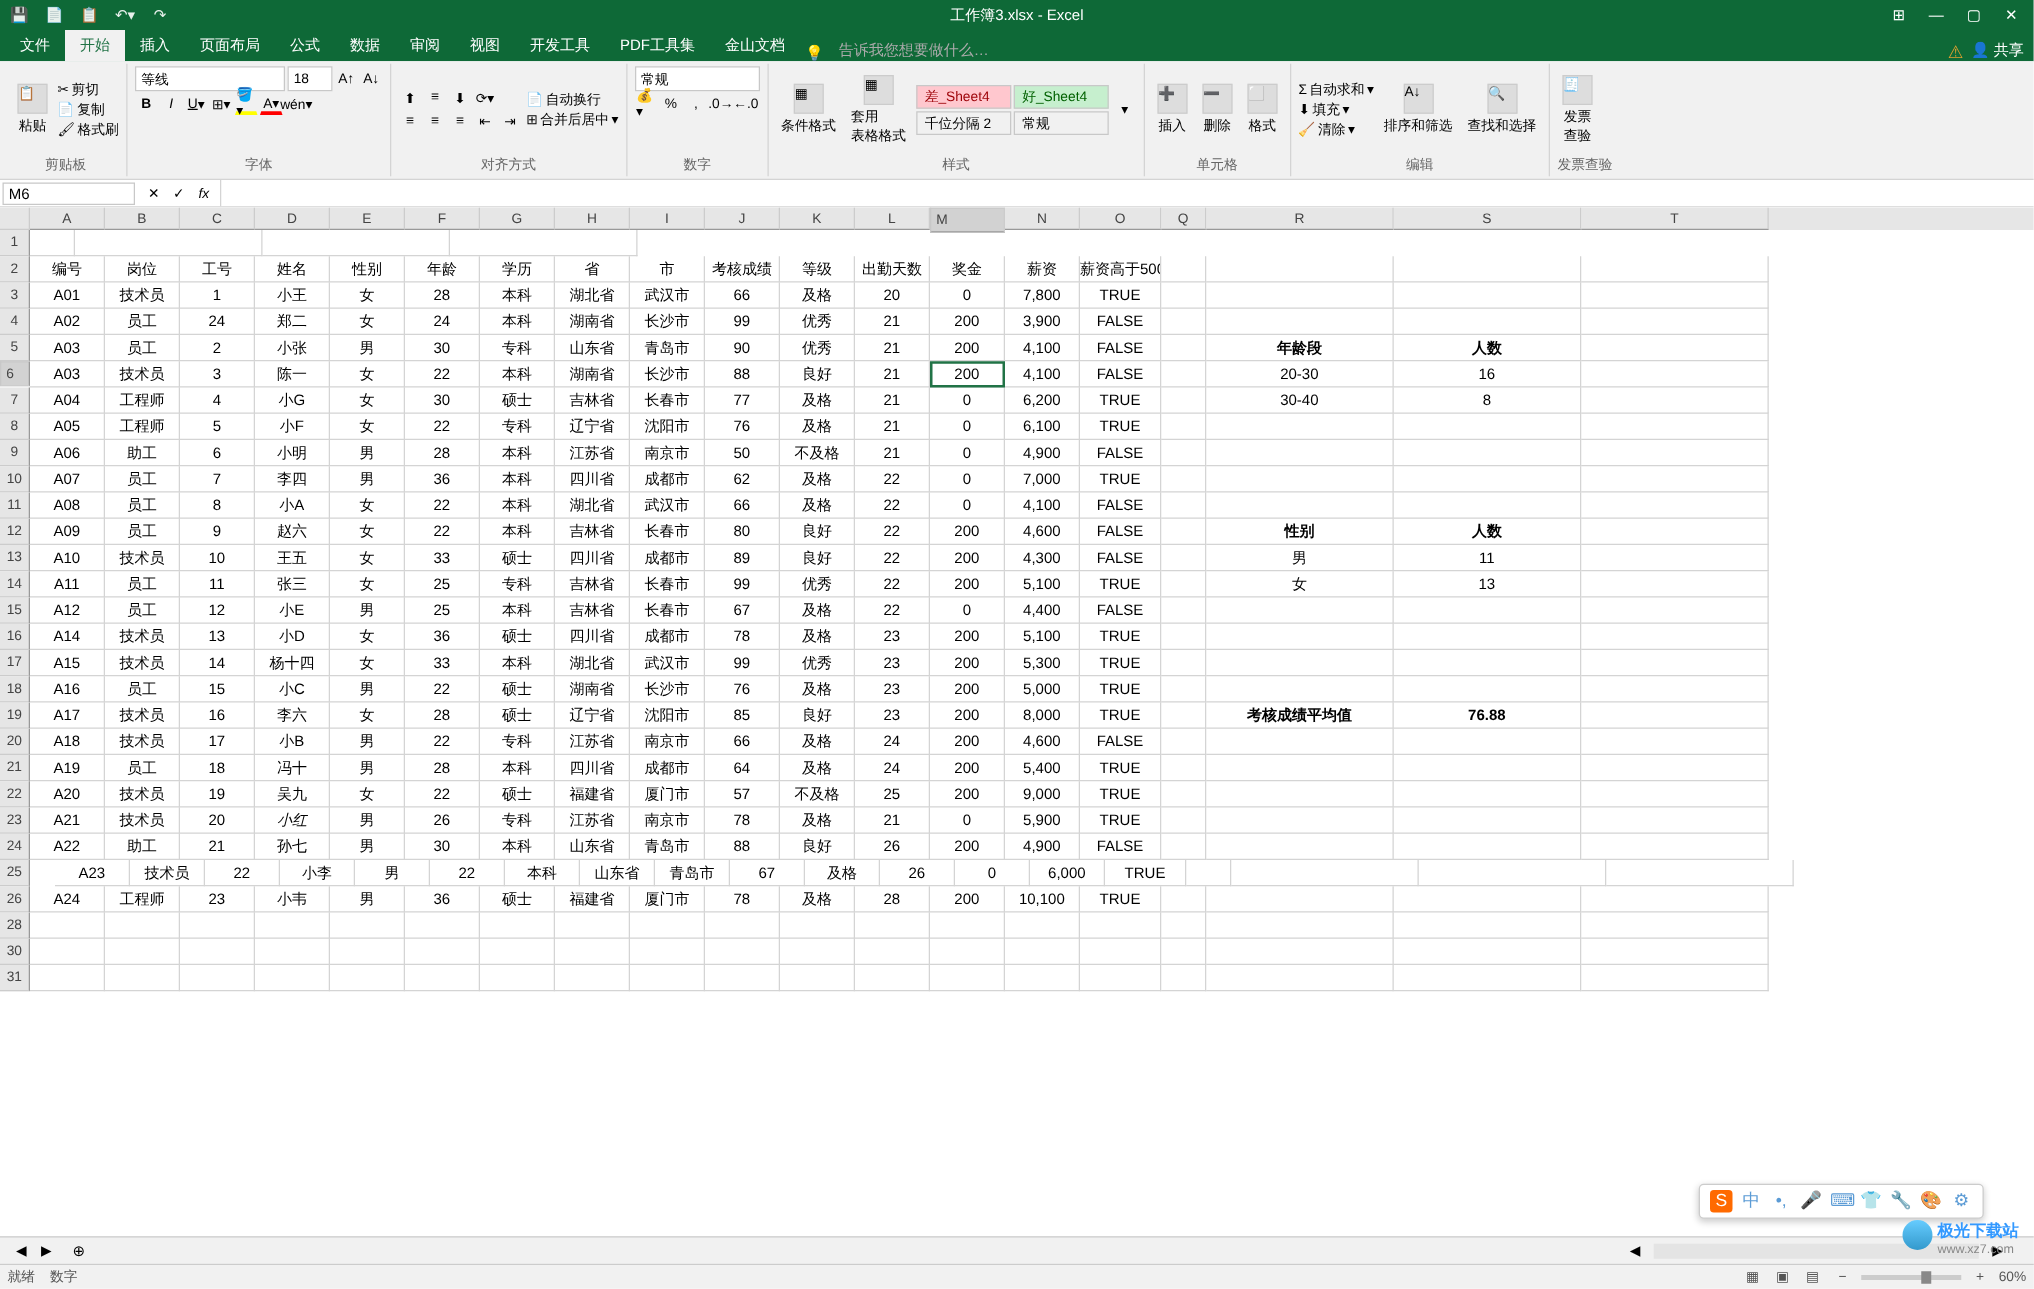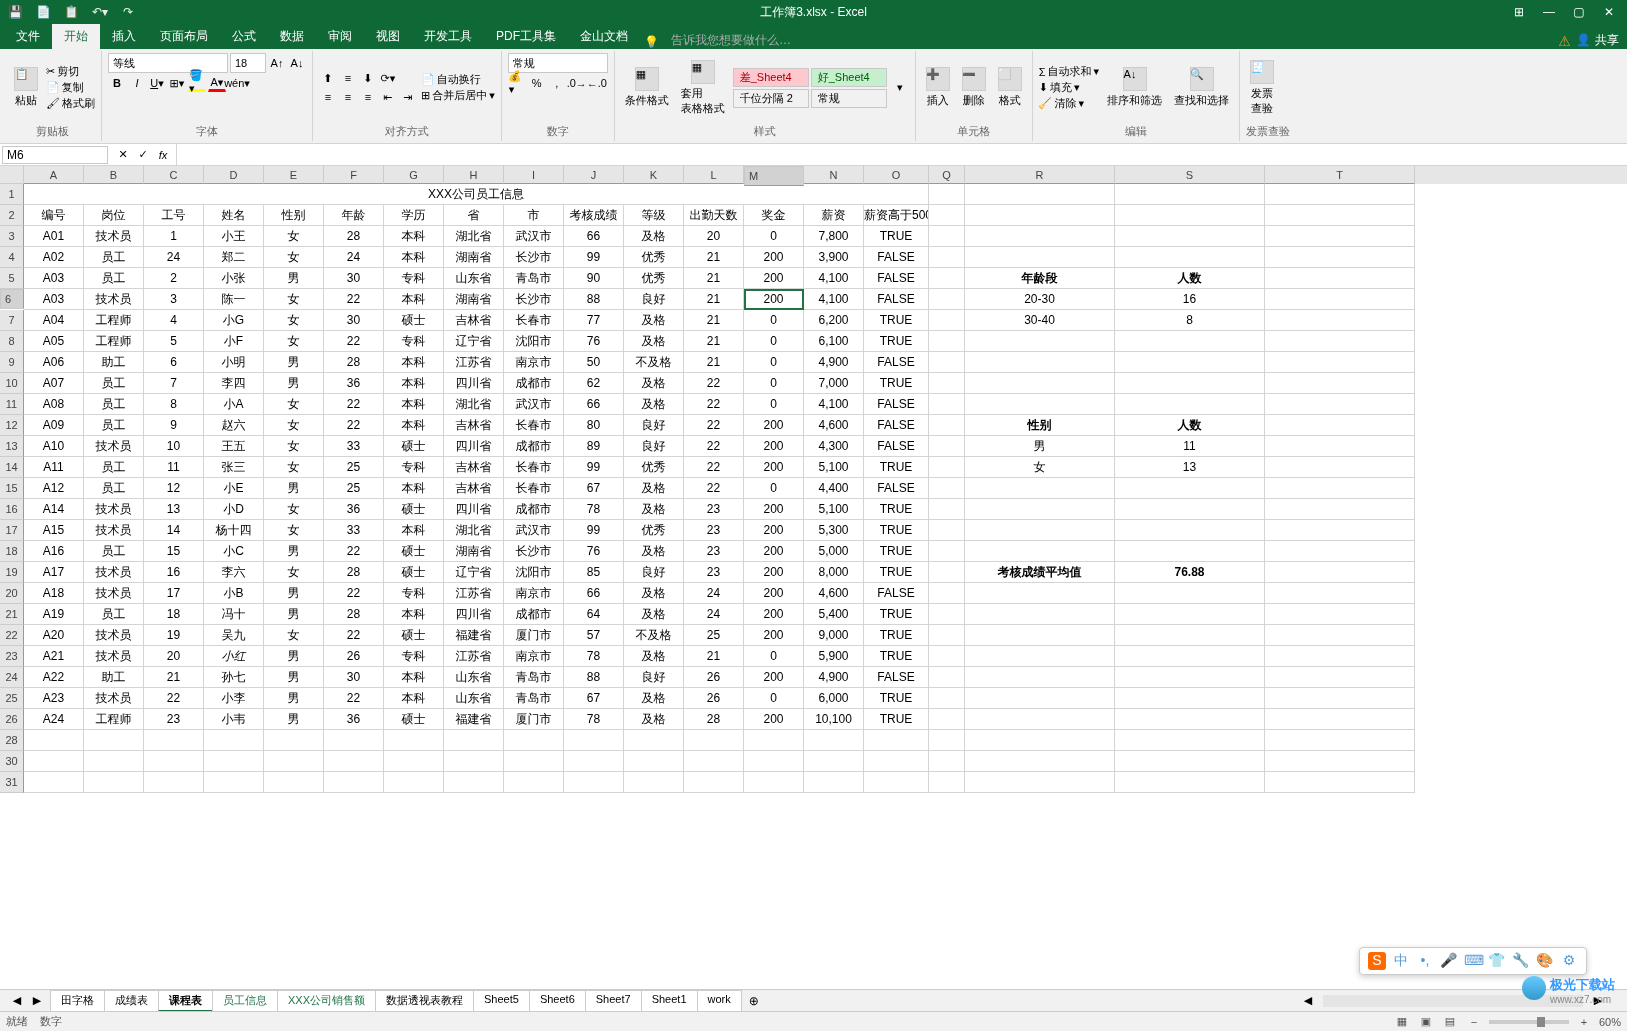--- a/index.html
+++ b/index.html
@@ -302,21 +302,20 @@
       <div class="col-h" style="width:60px">N</div>
       <div class="col-h" style="width:65px">O</div>
       <div class="col-h" style="width:36px">Q</div>
       <div class="col-h" style="width:150px">R</div>
       <div class="col-h" style="width:150px">S</div>
       <div class="col-h" style="width:150px">T</div>
     </div>
   <div id="rows">
       <div class="row">
         <div class="row-h">1</div>
-  <div class="cell title" style="width:905px">XXX公司员工信息</div>
   <div class="cell" style="width:36px"></div>
         <div class="cell" style="width:150px"></div>
         <div class="cell" style="width:150px"></div>
         <div class="cell" style="width:150px"></div>
       </div>
       <div class="row">
         <div class="row-h">2</div>
         <div class="cell hdr" style="width:60px">编号</div>
         <div class="cell hdr" style="width:60px">岗位</div>
         <div class="cell hdr" style="width:60px">工号</div>
@@ -816,21 +815,21 @@
         <div class="cell" style="width:60px;">200</div>
         <div class="cell" style="width:60px;">4,900</div>
         <div class="cell" style="width:65px;">FALSE</div>
         <div class="cell" style="width:36px;"></div>
         <div class="cell" style="width:150px;"></div>
         <div class="cell" style="width:150px;"></div>
         <div class="cell" style="width:150px;"></div>
       </div>
       <div class="row">
         <div class="row-h">25</div>
-        <div class="cell" style="width:60px;">A23</div>
+        <div class="cell" style="width:60px;margin-left:20px;">A23</div>
         <div class="cell" style="width:60px;">技术员</div>
         <div class="cell" style="width:60px;">22</div>
         <div class="cell" style="width:60px;">小李</div>
         <div class="cell" style="width:60px;">男</div>
         <div class="cell" style="width:60px;">22</div>
         <div class="cell" style="width:60px;">本科</div>
         <div class="cell" style="width:60px;">山东省</div>
         <div class="cell" style="width:60px;">青岛市</div>
         <div class="cell" style="width:60px;">67</div>
         <div class="cell" style="width:60px;">及格</div>
@@ -932,33 +931,20 @@
         <div class="cell" style="width:150px"></div>
       </div>
     </div>
 </div>
 
 <div class="tabstrip">
   <div class="tab-nav">
     <span class="mini-btn">◀</span>
     <span class="mini-btn">▶</span>
   </div>
-  <div id="sheettabs" style="display:flex">
-      <div class="sheet-tab">田字格</div>
-      <div class="sheet-tab">成绩表</div>
-      <div class="sheet-tab active">课程表</div>
-      <div class="sheet-tab green">员工信息</div>
-      <div class="sheet-tab green">XXX公司销售额</div>
-      <div class="sheet-tab">数据透视表教程</div>
-      <div class="sheet-tab">Sheet5</div>
-      <div class="sheet-tab">Sheet6</div>
-      <div class="sheet-tab">Sheet7</div>
-      <div class="sheet-tab">Sheet1</div>
-      <div class="sheet-tab">work</div>
-    </div>
   <span class="add-sheet">⊕</span>
   <div style="margin-left:auto;padding-right:20px;display:flex;gap:6px;align-items:center">
     <span class="mini-btn">◀</span>
     <div style="width:260px;height:12px;background:#e4e4e4"></div>
     <span class="mini-btn">▶</span>
   </div>
 </div>
 
 <div class="statusbar">
   <span>就绪</span>

